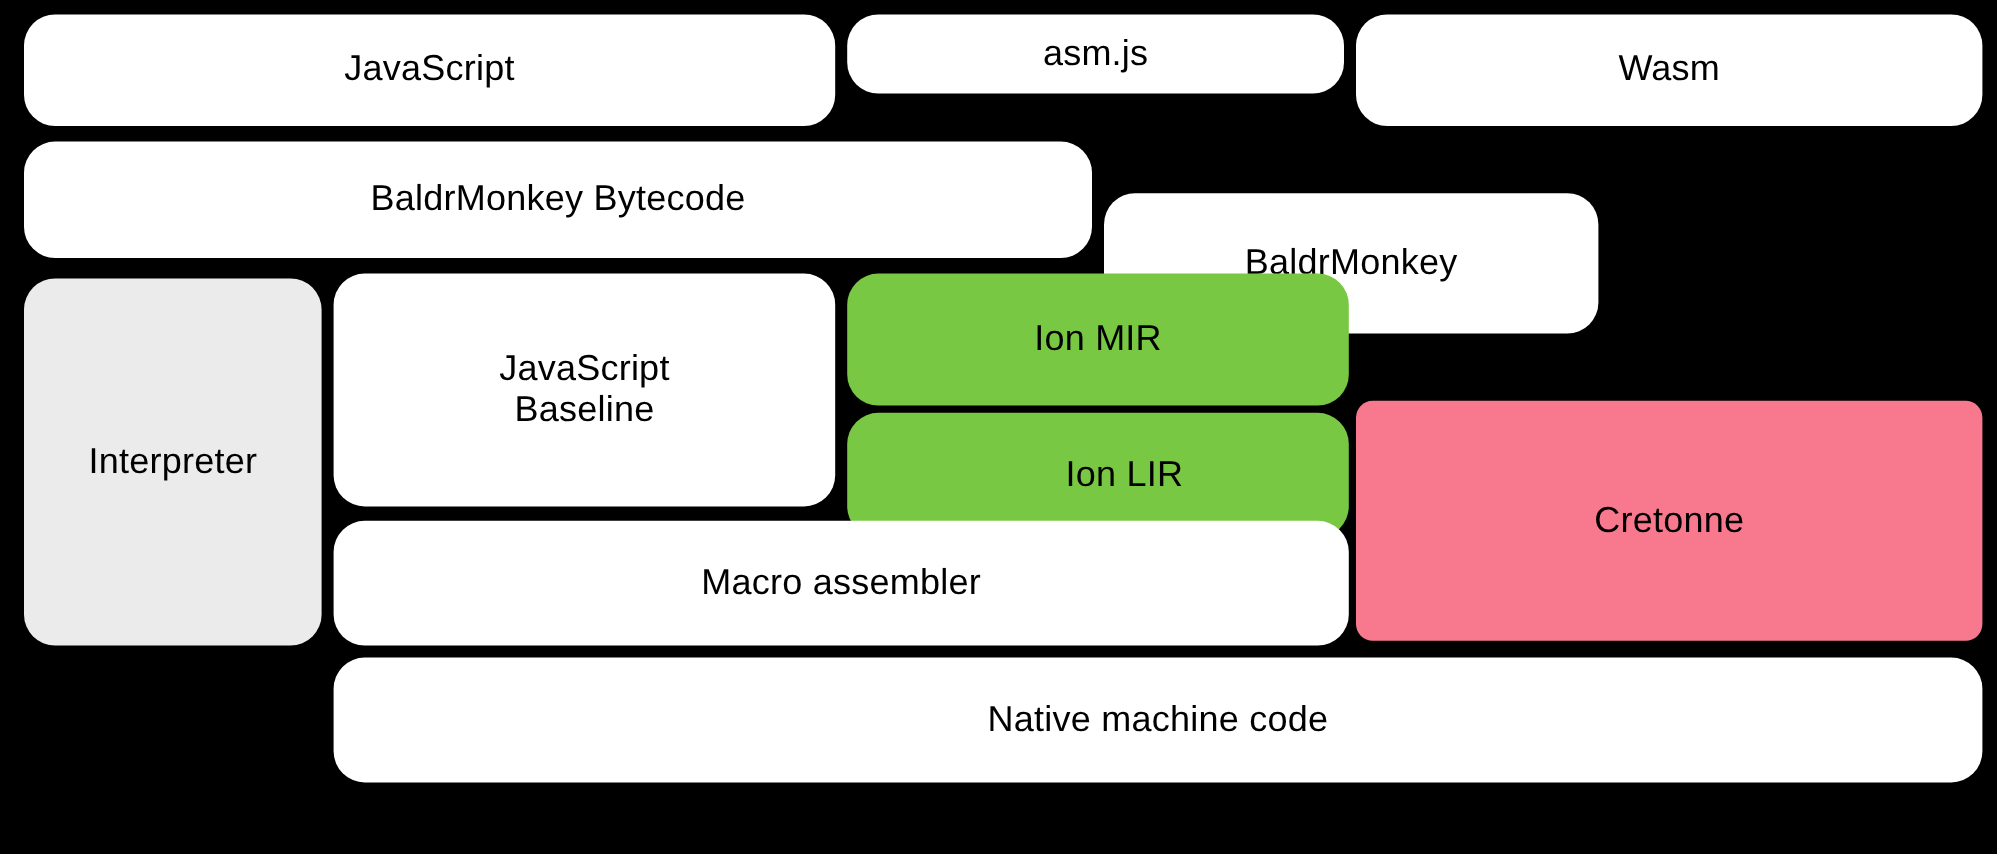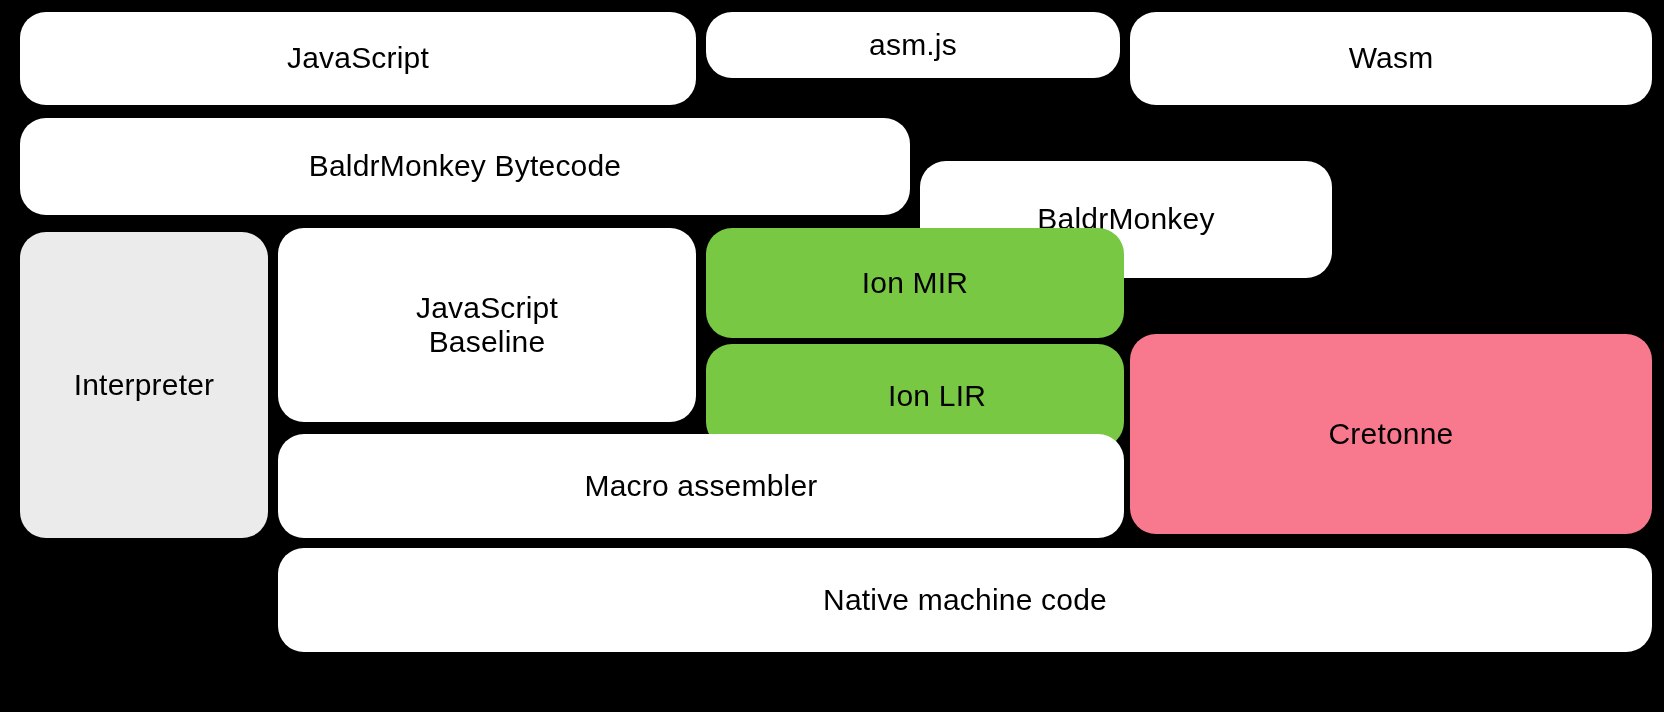--- a/index.html
+++ b/index.html
@@ -45,16 +45,16 @@
     <div class="box fill-white" style="left: 20px; top: 12px; width: 676px; height: 93px;">JavaScript</div>
     <div class="box fill-white" style="left: 706px; top: 12px; width: 414px; height: 66px;">asm.js</div>
     <div class="box fill-white" style="left: 1130px; top: 12px; width: 522px; height: 93px;">Wasm</div>
     <div class="box fill-white" style="left: 20px; top: 118px; width: 890px; height: 97px;">BaldrMonkey Bytecode</div>
     <div class="box fill-white" style="left: 920px; top: 118px; width: 412px; height: 117px; margin-top: 43px;">BaldrMonkey</div>
     <div class="box fill-gray" style="left: 20px; top: 232px; width: 248px; height: 306px;">Interpreter</div>
     <div class="box fill-white" style="left: 278px; top: 228px; width: 418px; height: 194px;">JavaScript
 Baseline</div>
     <div class="box fill-green" style="left: 706px; top: 228px; width: 418px; height: 110px;">Ion MIR</div>
     <div class="box fill-green" style="left: 706px; top: 344px; width: 418px; height: 104px; padding-left: 44px;">Ion LIR</div>
-    <div class="box fill-pink" style="left: 1130px; top: 334px; width: 522px; height: 200px;">Cretonne</div>
+    <div class="box fill-pink" style="left: 1130px; top: 334px; width: 522px; height: 200px; border-radius: 14px;">Cretonne</div>
     <div class="box fill-white" style="left: 278px; top: 434px; width: 846px; height: 104px;">Macro assembler</div>
     <div class="box fill-white" style="left: 278px; top: 548px; width: 1374px; height: 104px; text-align: right;">Native machine code</div>
   </div>
 
 </body></html>

